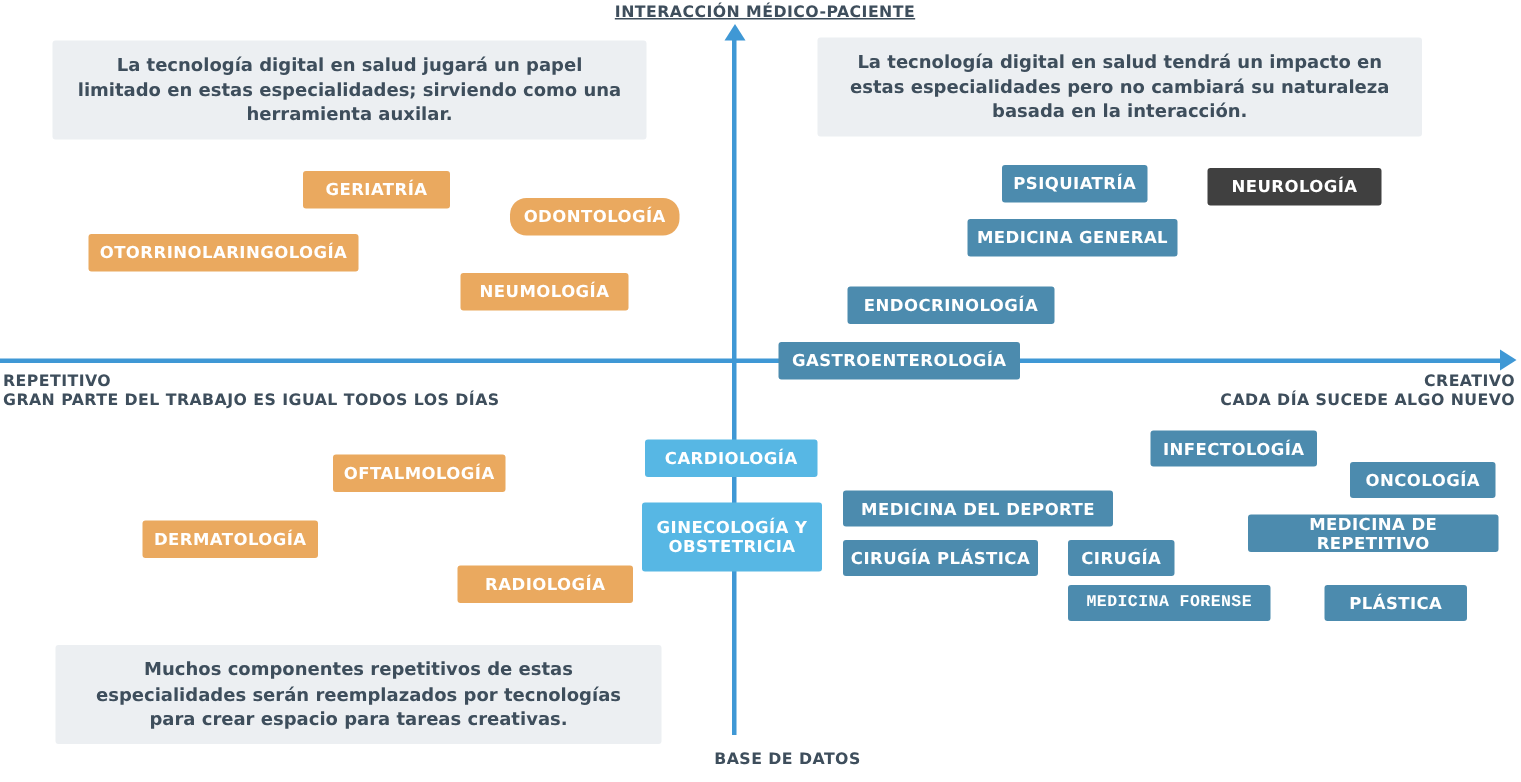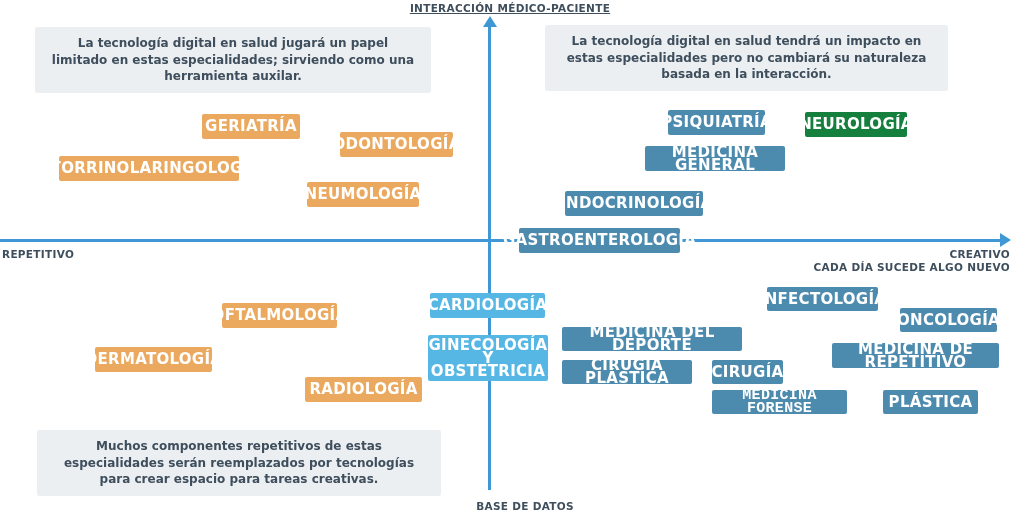--- a/index.html
+++ b/index.html
@@ -31,61 +31,62 @@
     font-weight:bold;font-size:12px;line-height:16.5px;text-align:center;
     padding:8px 16px;border-radius:2px;box-sizing:border-box;
   }
   .note-tl{left:35px;top:27px;width:396px;min-height:66px;}
   .note-tr{left:545px;top:25px;width:403px;min-height:65px;}
   .note-bl{left:37px;top:430px;width:404px;min-height:62px;}
   .note-br{left:552px;top:429px;width:407px;min-height:62px;}
   
   .spec{
     position:absolute;display:flex;align-items:center;justify-content:center;
-    color:#ffffff;font-weight:bold;font-size:15px;letter-spacing:.3px;
+    color:#ffffff;font-weight:bold;font-size:11px;letter-spacing:.3px;
     text-align:center;line-height:13px;border-radius:2px;box-sizing:border-box;
     padding:2px 4px;z-index:3;
   }
 </style>
 </head>
 <body>
 
 <div class="canvas">
 
   <div class="axis-h"></div>
   <div class="axis-v"></div>
   <div class="arrow-up"></div>
   <div class="arrow-right"></div>
 
   <div class="ax-label ax-top">INTERACCIÓN MÉDICO-PACIENTE</div>
   <div class="ax-label ax-bottom">BASE DE DATOS</div>
   <div class="ax-label ax-left">
     <div>REPETITIVO</div>
+    <div>GRAN PARTE DEL TRABAJO ES IGUAL TODOS LOS DÍAS</div>
   </div>
   <div class="ax-label ax-right">
     <div>CREATIVO</div>
     <div>CADA DÍA SUCEDE ALGO NUEVO</div>
   </div>
 
   <div class="note note-tl">La tecnología digital en salud jugará un papel limitado en estas especialidades; sirviendo como una herramienta auxilar.</div>
   <div class="note note-tr">La tecnología digital en salud tendrá un impacto en estas especialidades pero no cambiará su naturaleza basada en la interacción.</div>
   <div class="note note-bl">Muchos componentes repetitivos de estas especialidades serán reemplazados por tecnologías para crear espacio para tareas creativas.</div>
 
   <div id="specialties">
       <div class="spec" style="left: 202px; top: 114px; width: 98px; height: 25px; background: rgb(234, 169, 95);">GERIATRÍA</div>
-      <div class="spec" style="left: 340px; top: 132px; width: 113px; height: 25px; background: rgb(234, 169, 95);">ODONTOLOGÍA</div>
+      <div class="spec" style="left: 340px; top: 132px; width: 113px; height: 25px; background: rgb(234, 169, 95); border-radius: 11px;">ODONTOLOGÍA</div>
       <div class="spec" style="left: 59px; top: 156px; width: 180px; height: 25px; background: rgb(234, 169, 95);">OTORRINOLARINGOLOGÍA</div>
       <div class="spec" style="left: 307px; top: 182px; width: 112px; height: 25px; background: rgb(234, 169, 95);">NEUMOLOGÍA</div>
       <div class="spec" style="left: 222px; top: 303px; width: 115px; height: 25px; background: rgb(234, 169, 95);">OFTALMOLOGÍA</div>
       <div class="spec" style="left: 95px; top: 347px; width: 117px; height: 25px; background: rgb(234, 169, 95);">DERMATOLOGÍA</div>
       <div class="spec" style="left: 305px; top: 377px; width: 117px; height: 25px; background: rgb(234, 169, 95);">RADIOLOGÍA</div>
       <div class="spec" style="left: 430px; top: 293px; width: 115px; height: 25px; background: rgb(87, 183, 228);">CARDIOLOGÍA</div>
       <div class="spec" style="left: 428px; top: 335px; width: 120px; height: 46px; background: rgb(87, 183, 228);">GINECOLOGÍA Y OBSTETRICIA</div>
       <div class="spec" style="left: 668px; top: 110px; width: 97px; height: 25px; background: rgb(76, 139, 174);">PSIQUIATRÍA</div>
-      <div class="spec" style="left: 805px; top: 112px; width: 102px; height: 25px; background: #15803d;">NEUROLOGÍA</div>
+      <div class="spec" style="left: 805px; top: 112px; width: 116px; height: 25px; background: #404040;">NEUROLOGÍA</div>
       <div class="spec" style="left: 645px; top: 146px; width: 140px; height: 25px; background: rgb(76, 139, 174);">MEDICINA GENERAL</div>
       <div class="spec" style="left: 565px; top: 191px; width: 138px; height: 25px; background: rgb(76, 139, 174);">ENDOCRINOLOGÍA</div>
       <div class="spec" style="left: 519px; top: 228px; width: 161px; height: 25px; background: rgb(76, 139, 174);">GASTROENTEROLOGÍA</div>
       <div class="spec" style="left: 767px; top: 287px; width: 111px; height: 24px; background: rgb(76, 139, 174);">INFECTOLOGÍA</div>
       <div class="spec" style="left: 900px; top: 308px; width: 97px; height: 24px; background: rgb(76, 139, 174);">ONCOLOGÍA</div>
       <div class="spec" style="left: 562px; top: 327px; width: 180px; height: 24px; background: rgb(76, 139, 174);">MEDICINA DEL DEPORTE</div>
       <div class="spec" style="left: 832px; top: 343px; width: 167px; height: 25px; background: rgb(76, 139, 174);">MEDICINA DE REPETITIVO</div>
       <div class="spec" style="left: 562px; top: 360px; width: 130px; height: 24px; background: rgb(76, 139, 174);">CIRUGÍA PLÁSTICA</div>
       <div class="spec" style="left: 712px; top: 360px; width: 71px; height: 24px; background: rgb(76, 139, 174);">CIRUGÍA</div>
       <div class="spec" style="left: 712px; top: 390px; width: 135px; height: 24px; background: rgb(76, 139, 174); font-family: Liberation Mono, monospace;">MEDICINA FORENSE</div>

